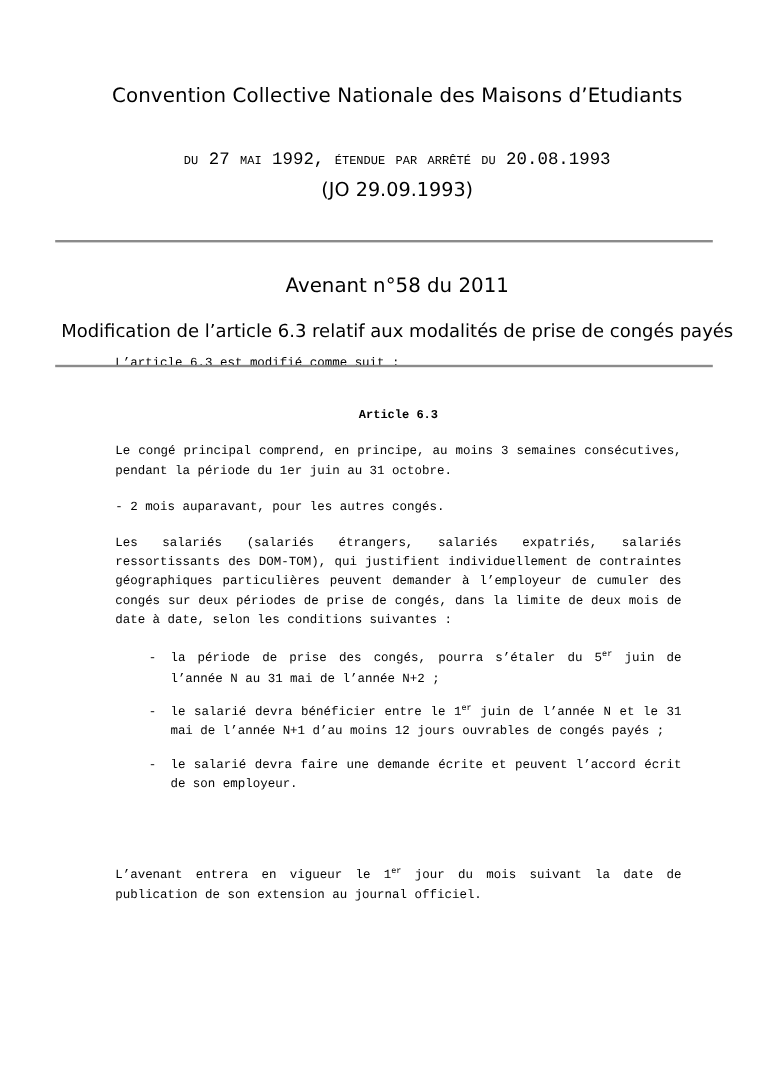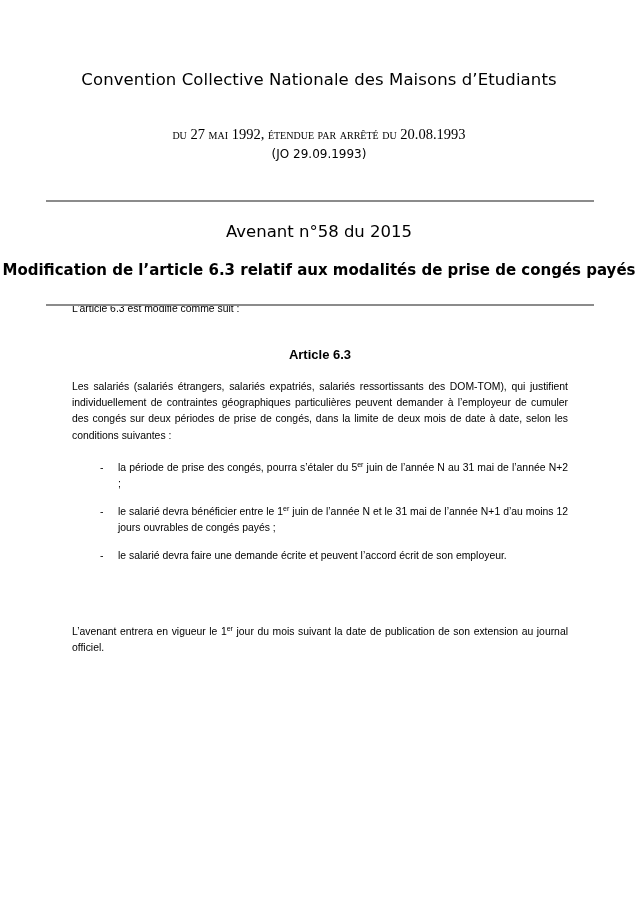--- a/index.html
+++ b/index.html
@@ -16,20 +16,21 @@
     color: #000000;
     -webkit-font-smoothing: antialiased;
   }
 
   .page {
     position: relative;
     width: 638px;
     height: 903px;
     background: #ffffff;
     box-sizing: border-box;
+    padding-left: 24px;
   }
 
   
   .masthead {
     padding-top: 70px;
   }
   .doc-title {
     text-align: center;
     font-family: "DejaVu Sans", sans-serif;
     font-size: 16.5px;
@@ -37,29 +38,29 @@
     letter-spacing: 0.1px;
     line-height: 1.25;
     margin: 0;
   }
   .doc-subtitle-block {
     text-align: center;
     margin-top: 33px;
     line-height: 1.45;
   }
   .doc-subtitle {
-    font-family: Liberation Serif, serif;
+    font-family: Liberation Mono, monospace;
     font-size: 14.5px;
     font-variant: small-caps;
     font-weight: 400;
     margin: 0;
   }
   .doc-jo {
     font-family: "DejaVu Sans", sans-serif;
-    font-size: 12px;
+    font-size: 16px;
     font-weight: 400;
     margin: 0;
     margin-top: 1px;
   }
 
   
   .rule {
     border: 0;
     border-top: 2px solid #8b8b8b;
     margin: 0;
@@ -85,42 +86,42 @@
   .amendment-title {
     font-family: "DejaVu Sans", sans-serif;
     font-size: 16.5px;
     font-weight: 400;
     margin: 0;
     line-height: 1.3;
   }
   .amendment-subject {
     font-family: "DejaVu Sans", sans-serif;
     font-size: 15px;
-    font-weight: 700;
+    font-weight: 400;
     margin: 0;
     margin-top: 19px;
     line-height: 1.3;
   }
 
   
   .body-area {
     padding: 0 70px 0 72px;
-    margin-top: 20px;
-    font-family: Liberation Sans, sans-serif;
+    margin-top: 8px;
+    font-family: Liberation Mono, monospace;
     font-size: 10.4px;
     line-height: 1.55;
   }
   .lead-line {
     margin: 0;
     text-align: left;
   }
   .article-heading {
     text-align: center;
     font-weight: bold;
-    font-size: 13px;
+    font-size: 10px;
     margin: 0;
     padding-top: 28px;
   }
   .para {
     margin: 0;
     padding-top: 14px;
     text-align: justify;
     text-justify: inter-word;
   }
   .para-dash {
@@ -186,35 +187,37 @@
 
     <div class="doc-subtitle-block">
       <p class="doc-subtitle">du 27 mai 1992, étendue par arrêté du 20.08.1993</p>
       <p class="doc-jo">(JO 29.09.1993)</p>
     </div>
   </div>
 
   <hr class="rule rule-top" style="border-top-color: rgb(139, 139, 139);">
 
   <div class="amendment-block">
-    <h2 class="amendment-title">Avenant n°58 du 2015</h2>
+    <h2 class="amendment-title">Avenant n°58 du 2011</h2>
     <h3 class="amendment-subject">Modification de l’article 6.3 relatif aux modalités de prise de congés payés</h3>
   </div>
 
   <hr class="rule rule-under-subtitle" style="border-top-color: rgb(139, 139, 139);">
 
   <div class="body-area">
 
     <p class="lead-line">L’article 6.3 est modifié comme suit :</p>
 
     <p class="article-heading">Article 6.3</p>
 
-
-
-
+    <p class="para">Le congé principal comprend, en principe, au moins 3 semaines consécutives, pendant la période du 1er juin au 31 octobre.</p>
+
+
+
+    <p class="para-dash">- 2 mois auparavant, pour les autres congés.</p>
 
     <p class="para">Les salariés (salariés étrangers, salariés expatriés, salariés ressortissants des DOM-TOM), qui justifient individuellement de contraintes géographiques particulières peuvent demander à l’employeur de cumuler des congés sur deux périodes de prise de congés, dans la limite de deux mois de date à date, selon les conditions suivantes :</p>
 
     <ul class="dash-list">
       <li class="dash-item">
         <span class="dash-marker">-</span>
         <span>la période de prise des congés, pourra s’étaler du 5</span><sup>er</sup><span> juin de l’année N au 31 mai de l’année N+2 ;</span>
       </li>
       <li class="dash-item">
         <span class="dash-marker">-</span>

